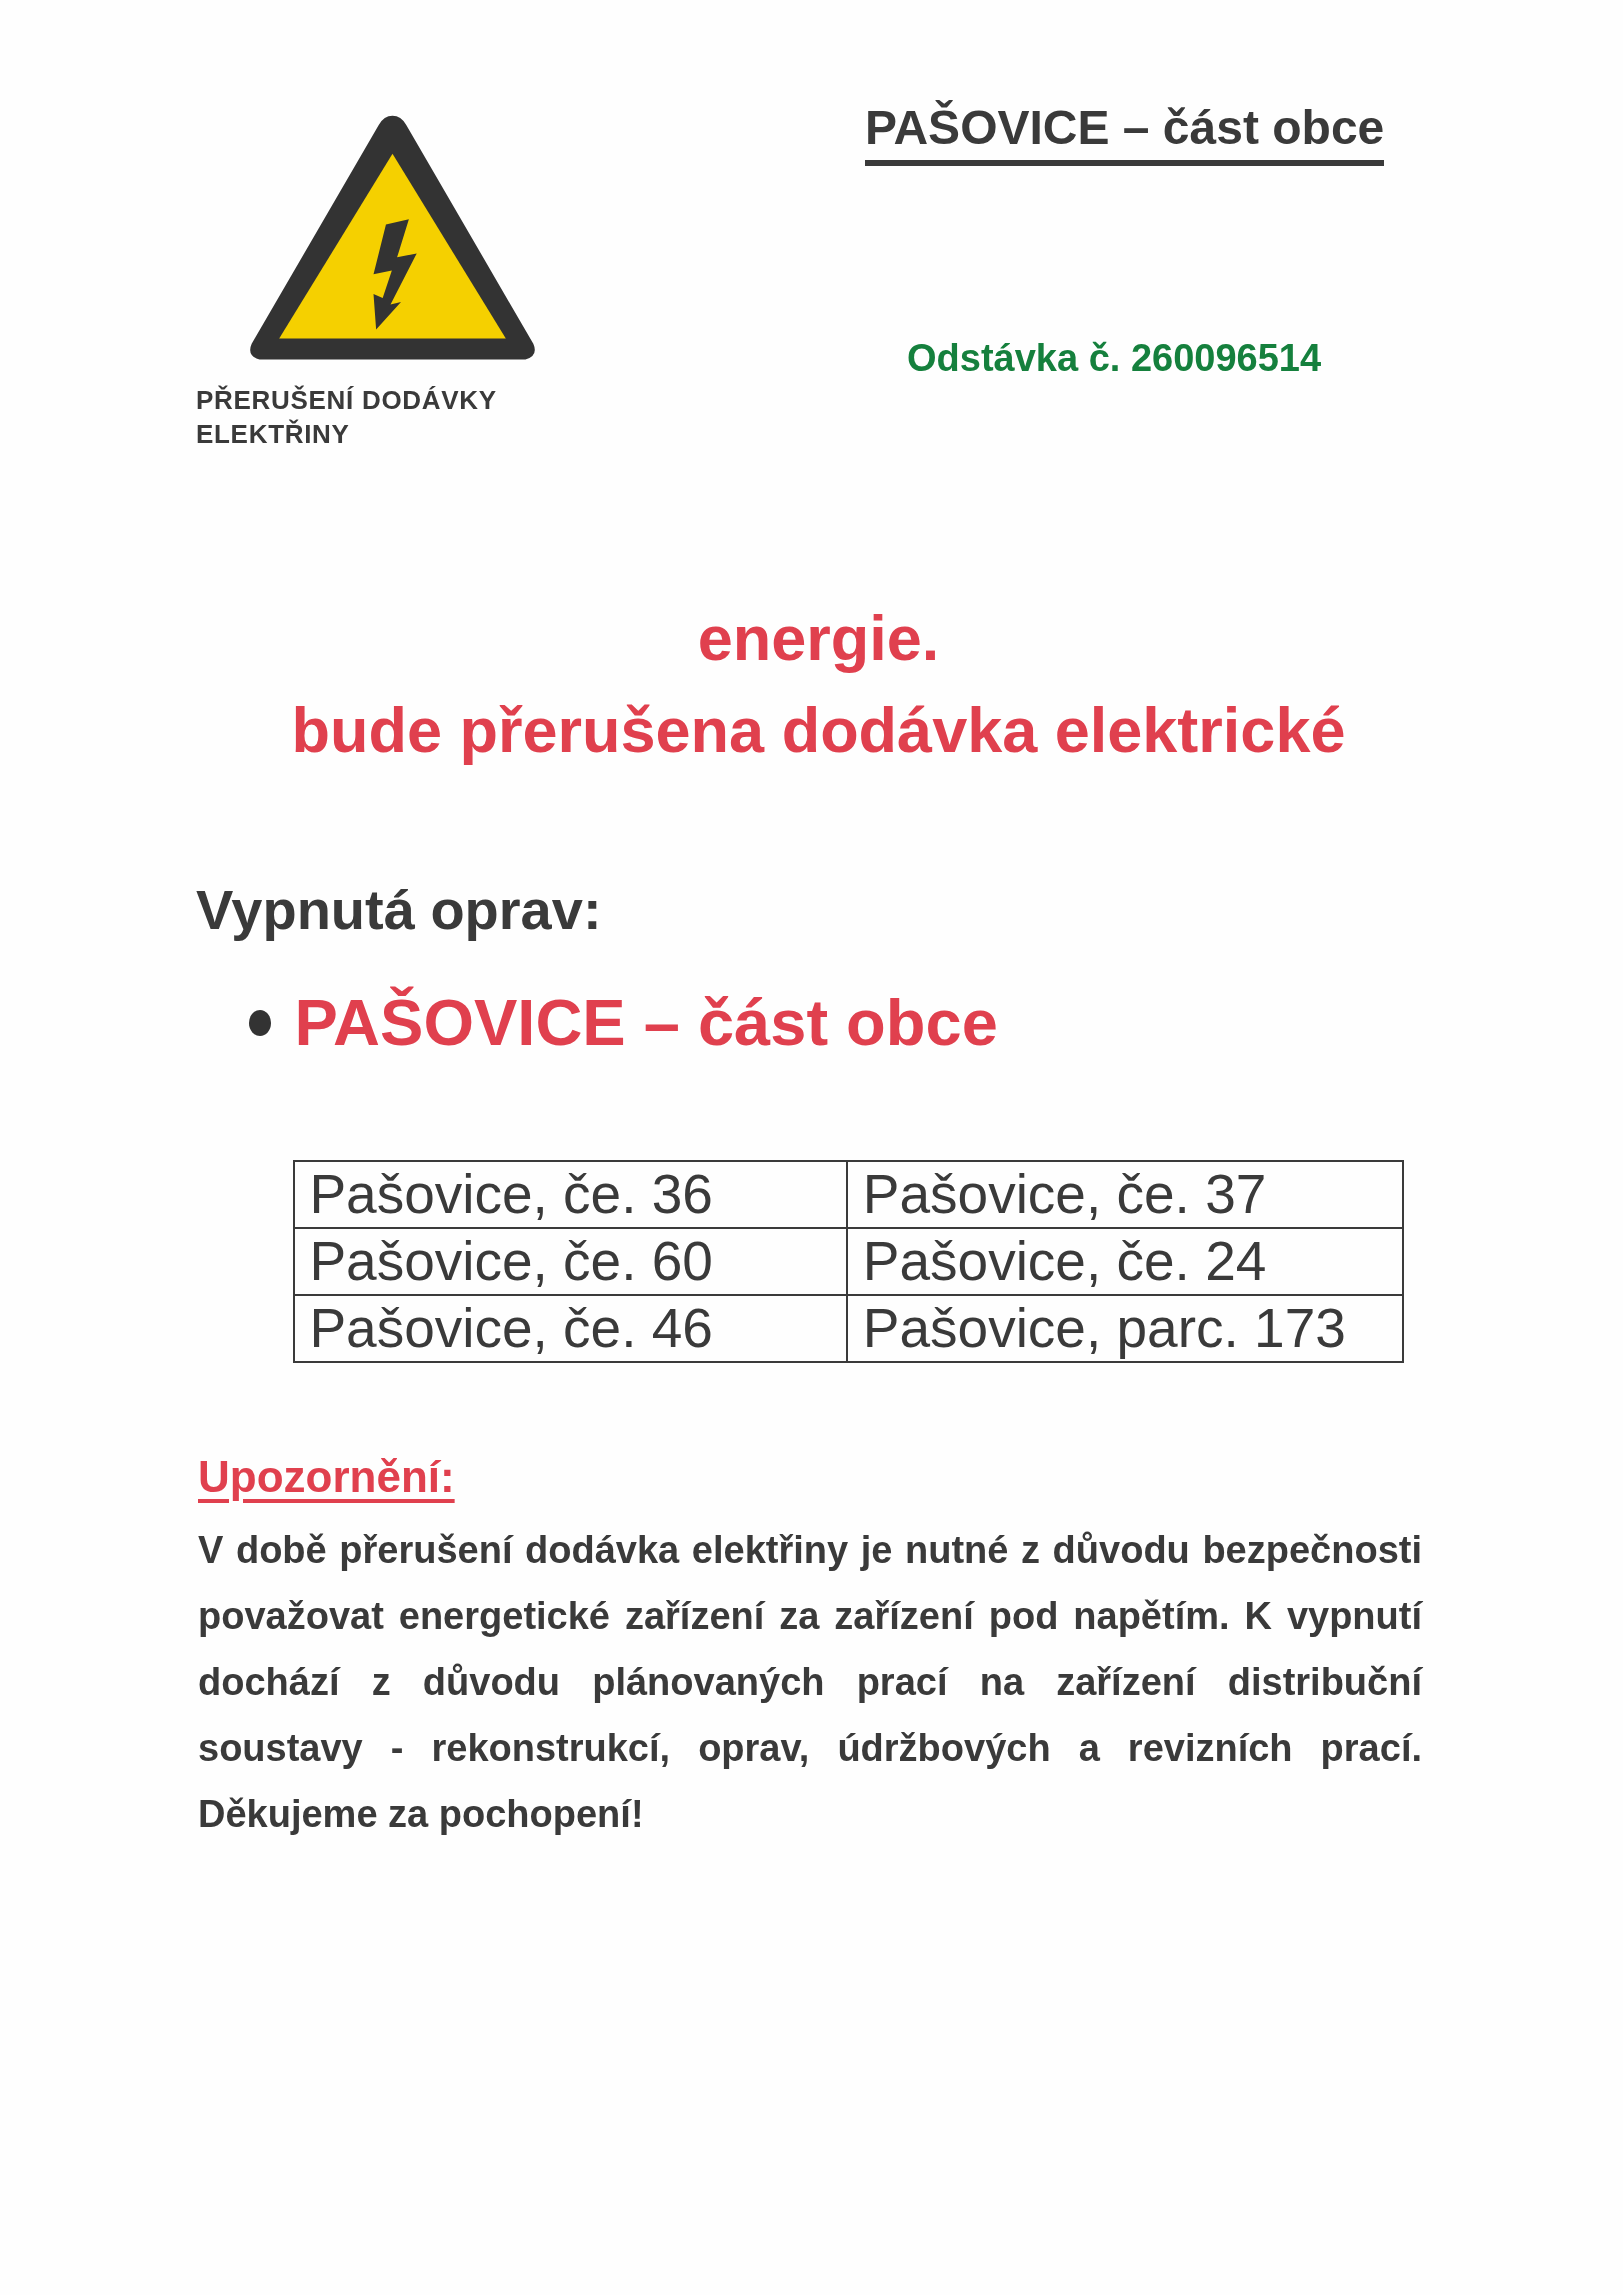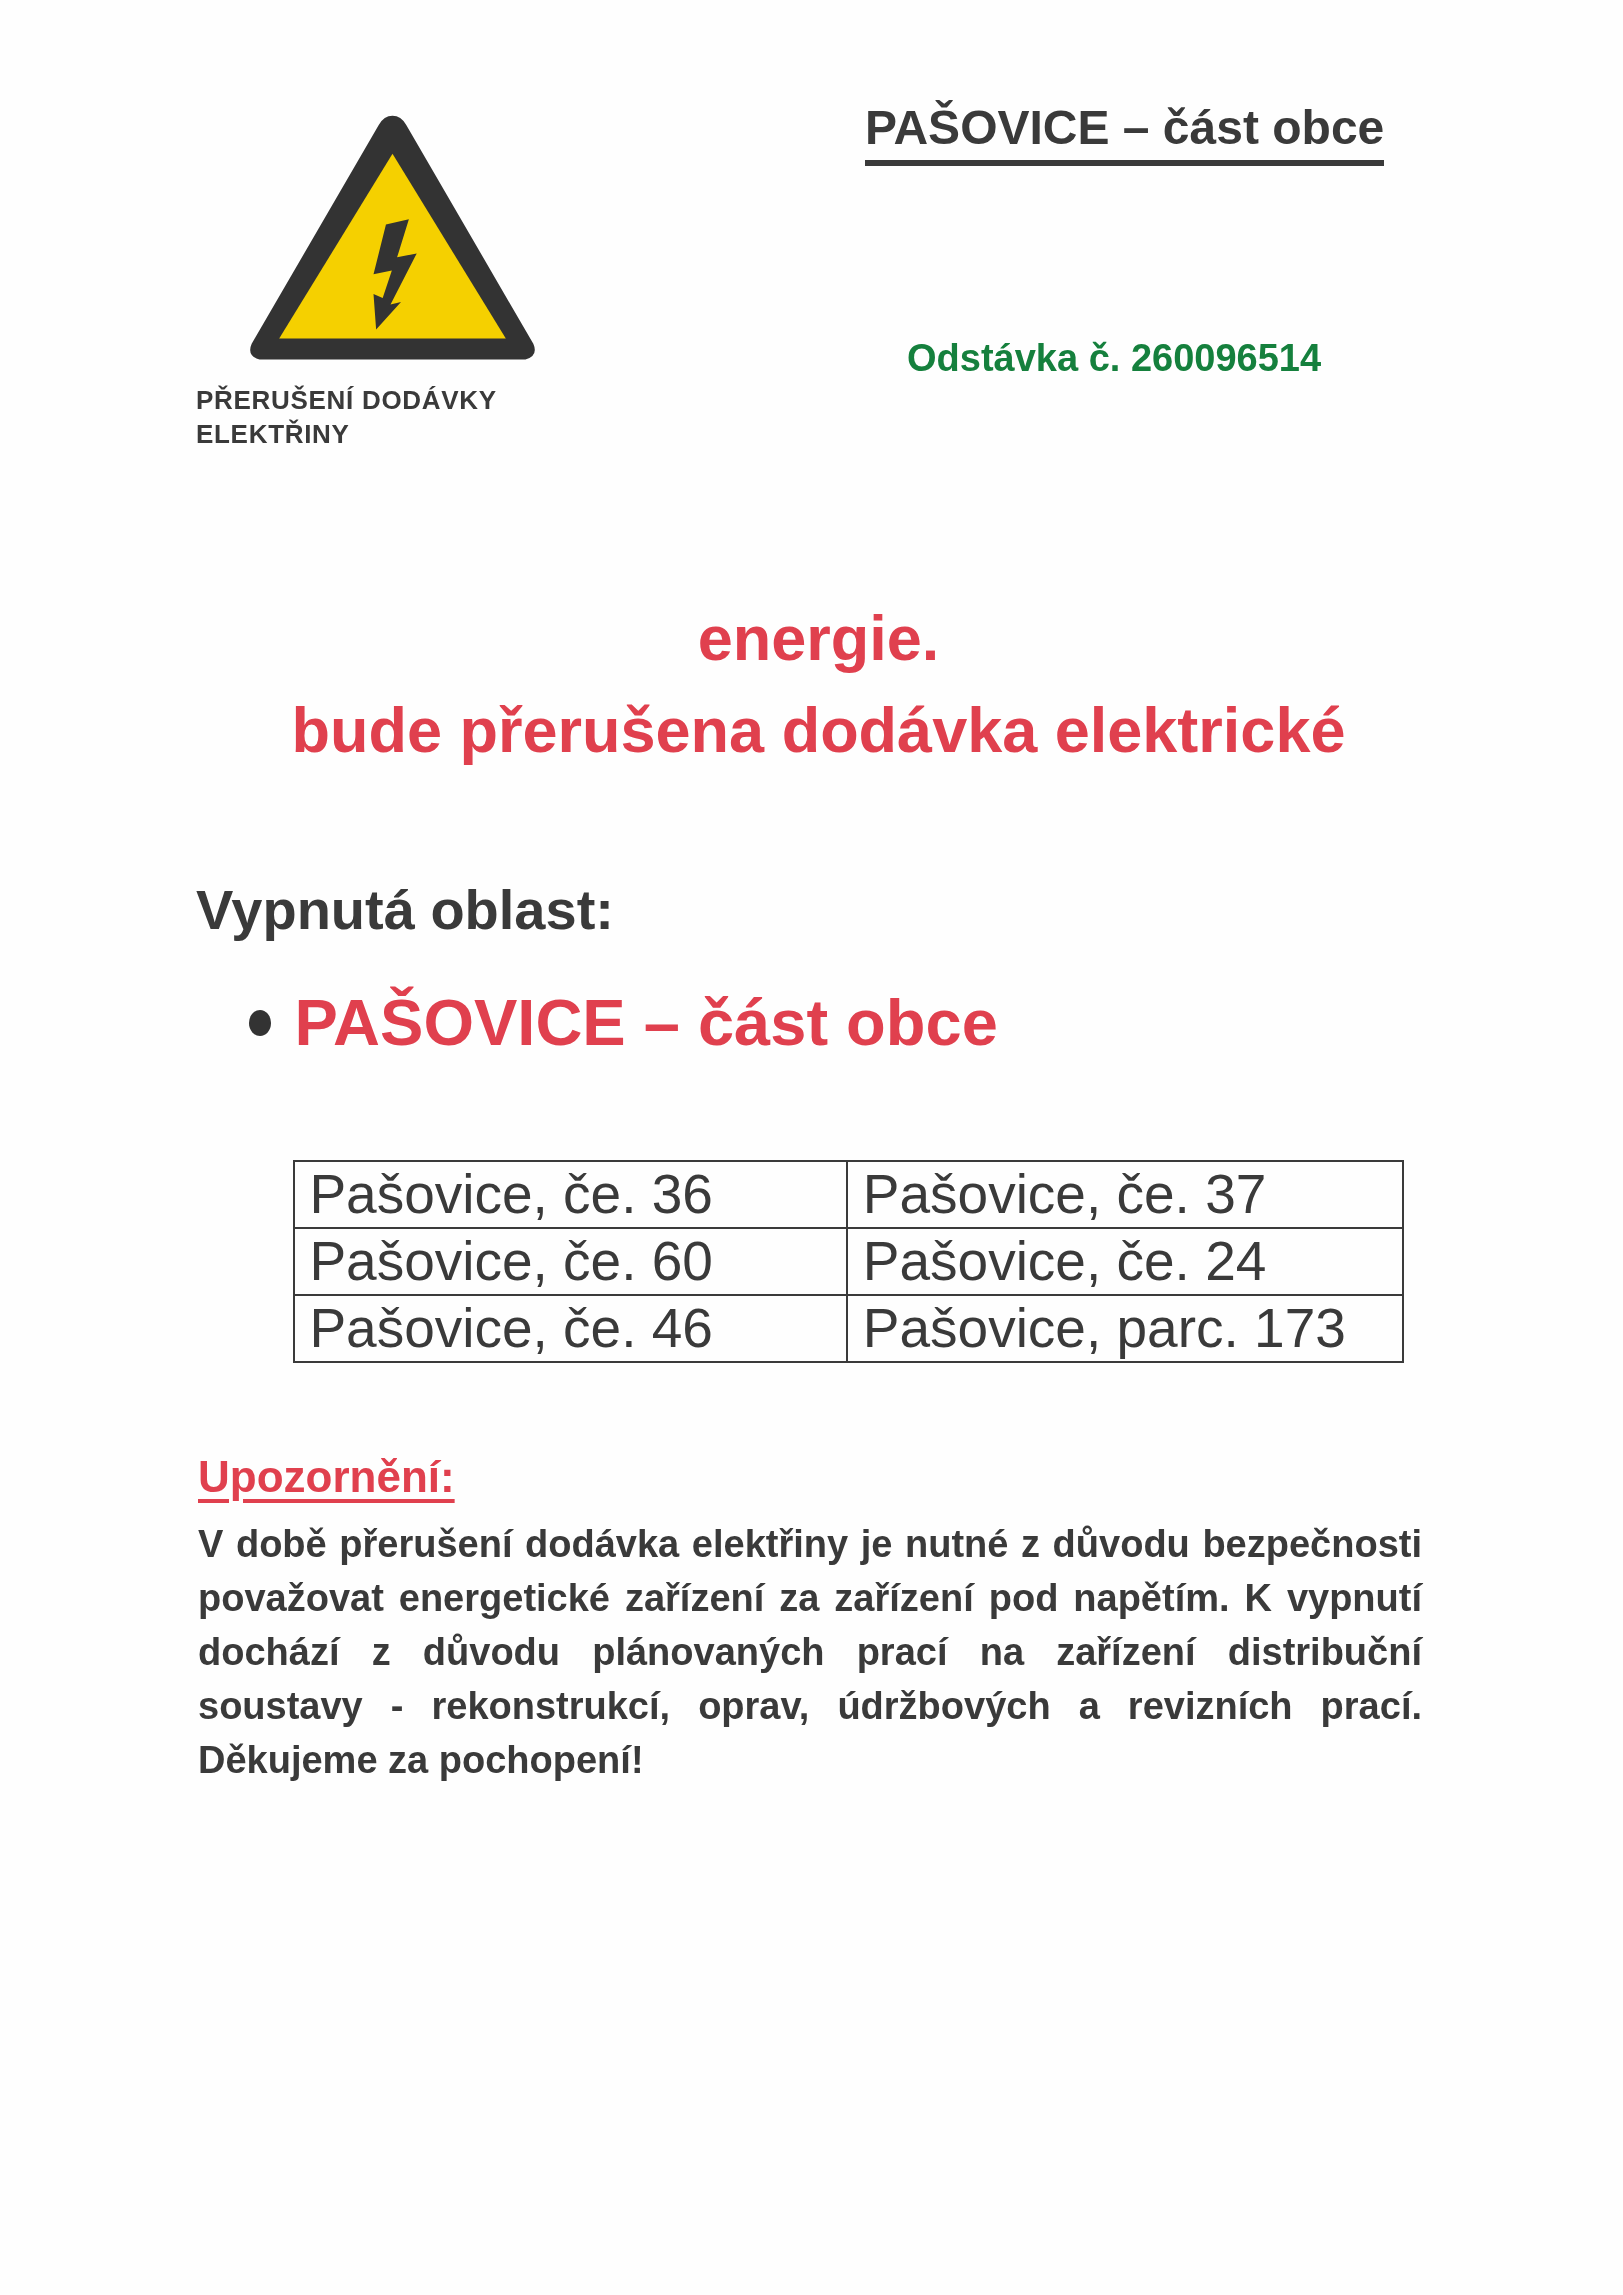--- a/index.html
+++ b/index.html
@@ -18,21 +18,21 @@
 
     .area-item { position: absolute; left: 249px; top: 985px; display: flex; align-items: center; white-space: nowrap; }
     .bullet { width: 22px; height: 26px; border-radius: 50%; background: #333333; margin-right: 23.6px; }
     .area-item-text { font-weight: bold; font-size: 65px; color: #e0404e; }
 
     .address-table { position: absolute; left: 293px; top: 1160px; width: 1111px; border-collapse: collapse; }
     .address-table td { border: 2px solid #3a3a3a; font-size: 55px; color: #3a3a3a; height: 65px; padding: 0 0 0 14.4px; line-height: 65px; white-space: nowrap; margin-top: 24px; }
     .address-table td.col-a { width: 537px; }
 
     .notice-title { position: absolute; left: 198px; top: 1452px; font-weight: bold; font-size: 44px; color: #e0404e; text-decoration: underline; text-decoration-thickness: 3.9px; text-underline-offset: 6.5px; }
-    .notice-text { position: absolute; left: 198px; top: 1517px; width: 1224px; font-weight: bold; font-size: 38px; line-height: 54px; color: #3a3a3a; text-align: justify; }
+    .notice-text { position: absolute; left: 198px; top: 1517px; width: 1224px; font-weight: bold; font-size: 38px; line-height: 66px; color: #3a3a3a; text-align: justify; }
   </style>
 </head>
 <body>
 
 <div class="page">
 
   <svg class="warning-sign" viewBox="0 0 450 400">
     <path d="M225 12 Q238 12 246 26 L440 360 Q448 378 428 384 L22 384 Q2 378 10 360 L204 26 Q212 12 225 12 Z" fill="#333333"></path>
     <path d="M225 70 L398 352 L52 352 Z" fill="#f5d000"></path>
     <path d="M215 178 L250 170 L232 228 L262 222 L222 300 L238 296 L200 338 L196 284 L210 290 L224 248 L196 254 Z" fill="#333333"></path>
@@ -44,21 +44,21 @@
   </div>
 
   <div class="top-title">PAŠOVICE – část obce</div>
   <div class="outage-no">Odstávka č. 260096514</div>
 
   <div class="headline">
     <div>energie.</div>
     <div>bude přerušena dodávka elektrické</div>
   </div>
 
-  <div class="area-label">Vypnutá oblast:</div>
+  <div class="area-label">Vypnutá oprav:</div>
 
   <div class="area-item">
     <span class="bullet"></span>
     <span class="area-item-text">PAŠOVICE – část obce</span>
   </div>
 
   <table class="address-table">
     <tbody>
         <tr>
       <td class="col-a">Pašovice, če. 36</td>

